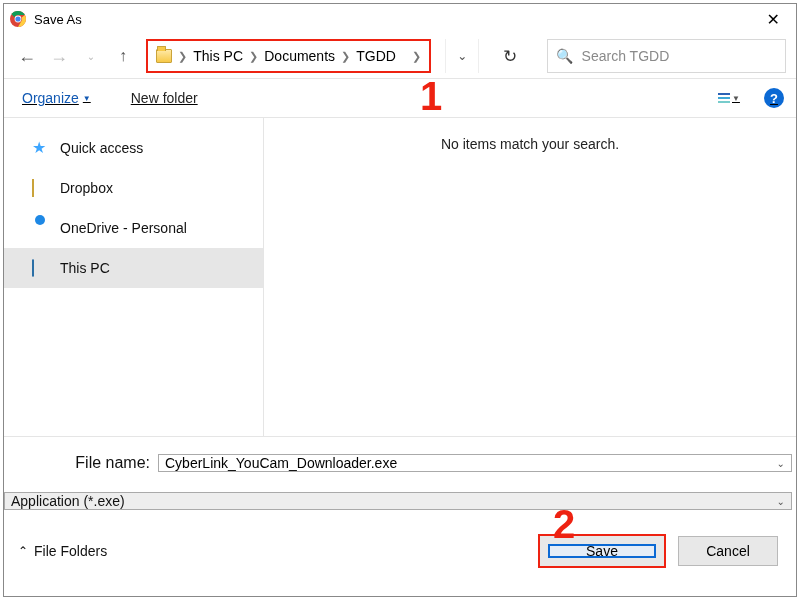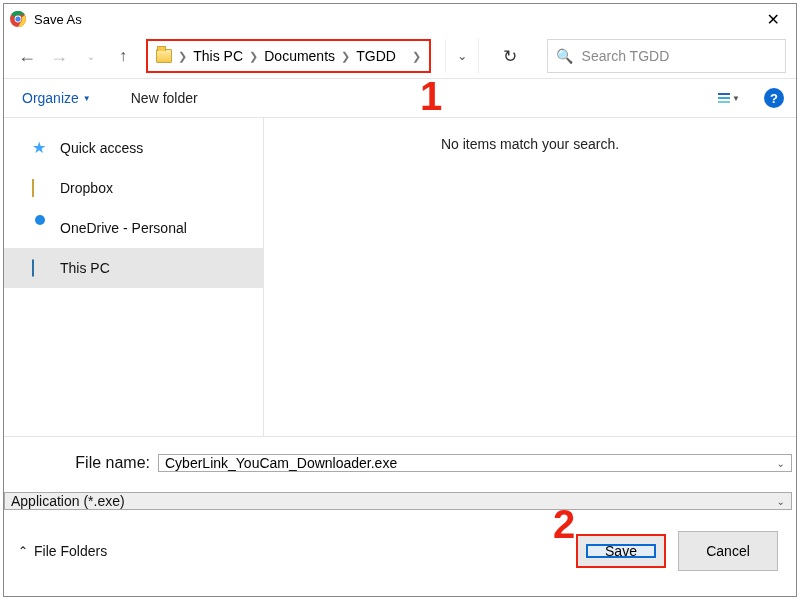--- a/index.html
+++ b/index.html
@@ -32,21 +32,21 @@
   .refresh { width:34px; height:34px; display:flex; align-items:center; justify-content:center; color:#333; cursor:pointer; font-size:17px; }
 
   .searchbox { flex:1; height:34px; border:1px solid #d8d8d8; display:flex; align-items:center; padding:0 8px; gap:8px; margin-left:6px; }
   .search-icon { color:#888; font-size:14px; }
   .search-placeholder { color:#8a8a8a; font-size:14px; }
 
   .annot1 { position:absolute; left:416px; top:70px; color:#e21; font-size:40px; font-weight:900; font-family:Arial, sans-serif; }
   .annot2 { position:absolute; left:549px; top:498px; color:#e21; font-size:40px; font-weight:900; font-family:Arial, sans-serif; }
 
   
-  .toolrow { height:40px; display:flex; align-items:center; padding:0 12px; border-top:1px solid #e5e5e5; border-bottom:1px solid #e5e5e5; }
+  .toolrow { height:40px; display:flex; align-items:center; padding:0 12px; border-top:1px solid #e5e5e5; border-bottom:1px solid #e5e5e5;text-decoration:underline; }
   .tool-btn { font-size:14px; color:#1259b3; cursor:pointer; display:flex; align-items:center; gap:4px; padding:4px 6px; }
   .tool-btn.black { color:#222; margin-left:28px; }
   .tiny-down { font-size:8px; color:#1259b3; }
   .spacer { flex:1; }
   .view-ico { width:28px; height:18px; display:flex; align-items:center; gap:2px; cursor:pointer; }
   .view-bars { display:flex; flex-direction:column; gap:2px; }
   .view-bars span { display:block; width:12px; height:2px; background:#2b61b5; }
   .view-bars span:nth-child(2){ background:#3fa7d6; }
   .view-bars span:nth-child(3){ background:#7cc; }
   .help-ico { width:20px; height:20px; border-radius:50%; background:#0b69d4; color:#fff; display:flex; align-items:center; justify-content:center; font-size:13px; font-weight:bold; margin-left:18px; cursor:pointer; }
@@ -73,22 +73,22 @@
   .formrow { display:flex; align-items:center; height:32px; margin-bottom:6px; }
   .formlabel { width:154px; text-align:right; padding-right:8px; font-size:16px; color:#111; }
   .forminput { flex:1; height:18px; border:1px solid #aaa; background:#fff; font-size:14px; padding:0 6px; display:flex; align-items:center; justify-content:space-between; }
   .forminput.combo { background:#eee; }
   .combo-text { color:#111; }
   .combo-caret { color:#555; font-size:10px; }
 
   .footer { display:flex; align-items:center; height:56px; padding:0 14px; }
   .hide-folders { display:flex; align-items:center; gap:6px; font-size:14px; color:#111; cursor:pointer; }
   .foot-spacer { flex:1; }
-  .btn { width:100px; height:40px; border:1px solid #b9b9b9; background:#e8e8e8; font-size:14px; display:flex; align-items:center; justify-content:center; cursor:pointer; margin-left:12px; }
-  .btn.primary-wrap { border:2px solid #e21; height:34px; width:90px; padding:8px;align-items:center; }
+  .btn { width:100px; height:30px; border:1px solid #b9b9b9; background:#e8e8e8; font-size:14px; display:flex; align-items:center; justify-content:center; cursor:pointer; margin-left:12px; }
+  .btn.primary-wrap { border:2px solid #e21; height:34px; width:128px; padding:8px;align-items:center; }
   .btn.primary-inner { width:100%; height:100%; border:2px solid #0b69d4; background:#e5edf7; display:flex; align-items:center; justify-content:center; }
 </style>
 </head>
 <body>
 
 <div class="window">
 
   <div class="titlebar">
     <span class="chrome-icon">
       <svg viewBox="0 0 16 16" width="16" height="16">

